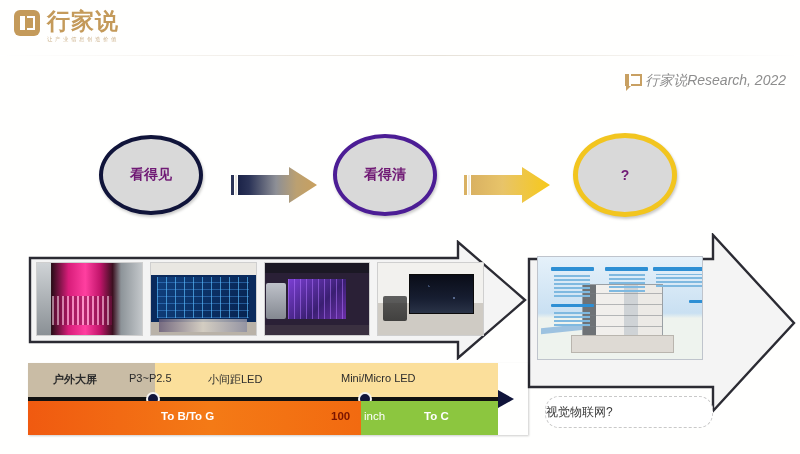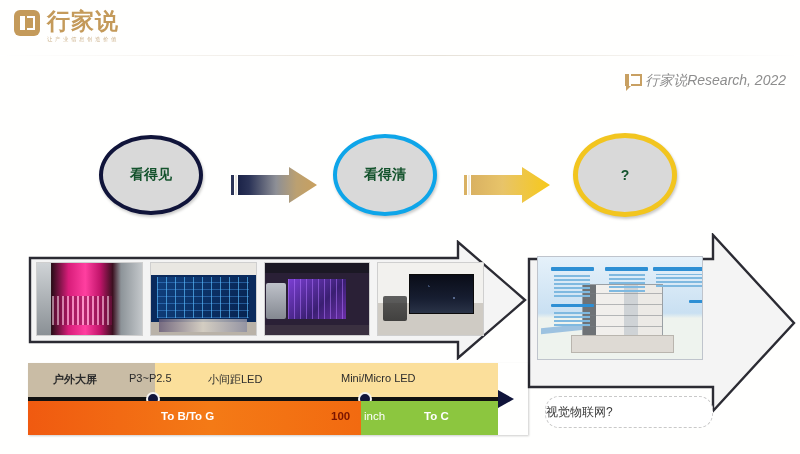--- a/index.html
+++ b/index.html
@@ -35,24 +35,24 @@
     background:#c8a062;}
   .res-mark::after{content:"";position:absolute;left:6px;top:2px;width:11px;height:12px;
     border:2px solid #c8a062;border-left:none;box-sizing:border-box;}
   .res-mark i{position:absolute;left:1px;top:14px;width:0;height:0;
     border-left:5px solid #c8a062;border-bottom:5px solid transparent;}
   .res-txt{font-size:14px;color:#8d8d8d;font-style:italic;white-space:nowrap;}
 
   
   .circle{position:absolute;border-radius:50%;background:#d9d9d9;
     display:flex;align-items:center;justify-content:center;
-    font-weight:bold;color:#14532d;box-sizing:border-box;
+    font-weight:bold;color:#701a75;box-sizing:border-box;
     box-shadow:1px 2px 3px rgba(0,0,0,.22);}
   #c1{left:99px;top:135px;width:104px;height:80px;border:4px solid #10143a;font-size:14px;}
-  #c2{left:333px;top:134px;width:104px;height:82px;border:4px solid #0ea5e9;font-size:14px;}
+  #c2{left:333px;top:134px;width:104px;height:82px;border:4px solid #4c1d95;font-size:14px;}
   #c3{left:573px;top:133px;width:104px;height:84px;border:5px solid #f2c51f;font-size:14px;}
 
   .garrow{position:absolute;}
   #a1{left:231px;top:164px;width:88px;height:42px;}
   #a2{left:464px;top:164px;width:88px;height:42px;}
 
   
   .bigarrow{position:absolute;}
   #big1{left:28px;top:240px;width:500px;height:120px;}
   #big2{left:527px;top:233px;width:270px;height:180px;}

